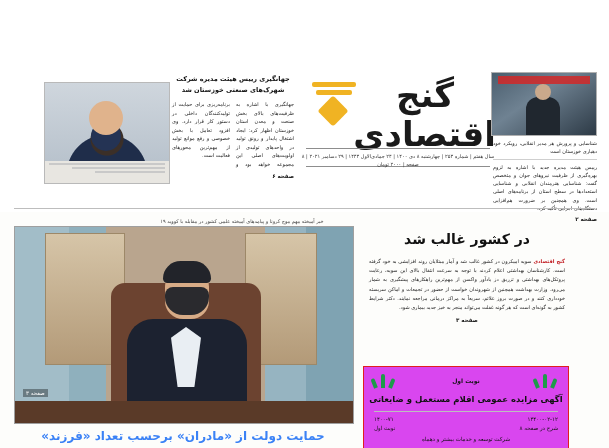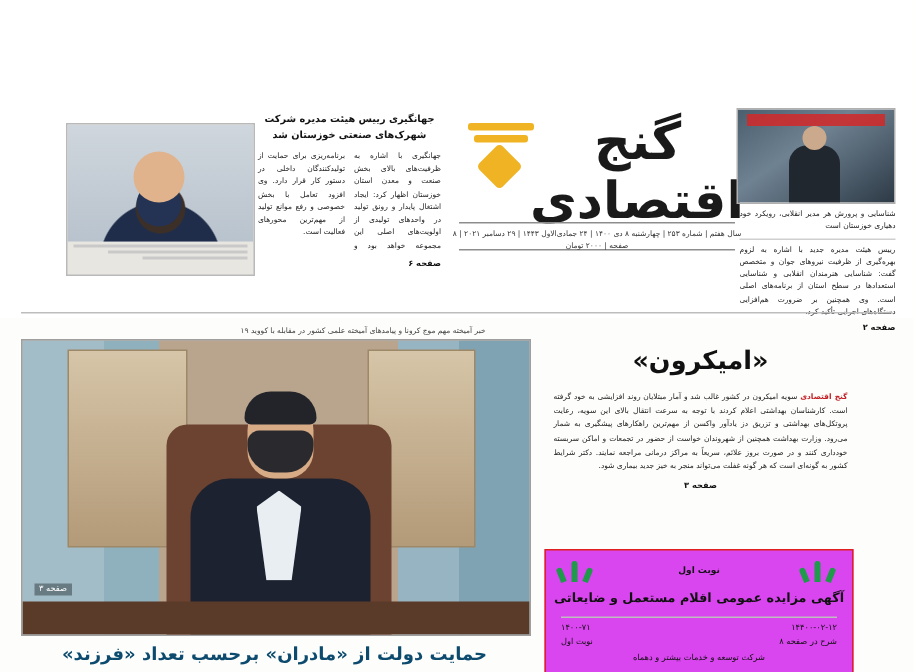--- a/index.html
+++ b/index.html
@@ -439,21 +439,21 @@
     direction: rtl;
   }
 
   .bigphoto-caption {
     position: absolute;
     top: 210px; left: 14px;
     width: 338px;
     text-align: center;
     font-size: 12px;
     font-weight: bold;
-    color: #0c4a6e;
+    color: #3b82f6;
     direction: rtl;
     line-height: 1.4;
   }
 </style>
 </head>
 <body>
 
 <div class="page">
 
   <div class="masthead">
@@ -498,21 +498,21 @@
 
     <div class="masthead-bottom-rule"></div>
   </div>
 
   <div class="lower">
 
     <div class="strap">خبر آمیخته مهم موج کرونا و پیامدهای آمیخته علمی کشور در مقابله با کووید ۱۹</div>
 
     <div class="omicron">
       <div class="omicron-title">
-        <div>«امیکرون»</div>
+        <div class="l2">در کشور غالب شد</div>
       </div>
       <div class="omicron-body">
         <span class="redlead">گنج اقتصادی</span>
         <span>سویه امیکرون در کشور غالب شد و آمار مبتلایان روند افزایشی به خود گرفته است. کارشناسان بهداشتی اعلام کردند با توجه به سرعت انتقال بالای این سویه، رعایت پروتکل‌های بهداشتی و تزریق دز یادآور واکسن از مهم‌ترین راهکارهای پیشگیری به شمار می‌رود. وزارت بهداشت همچنین از شهروندان خواست از حضور در تجمعات و اماکن سربسته خودداری کنند و در صورت بروز علائم، سریعاً به مراکز درمانی مراجعه نمایند. دکتر شرایط کشور به گونه‌ای است که هر گونه غفلت می‌تواند منجر به خیز جدید بیماری شود.</span>
       </div>
       <div class="omicron-ref">صفحه ۳</div>
     </div>
 
     <div class="adbox">
       <div class="ad-top">

